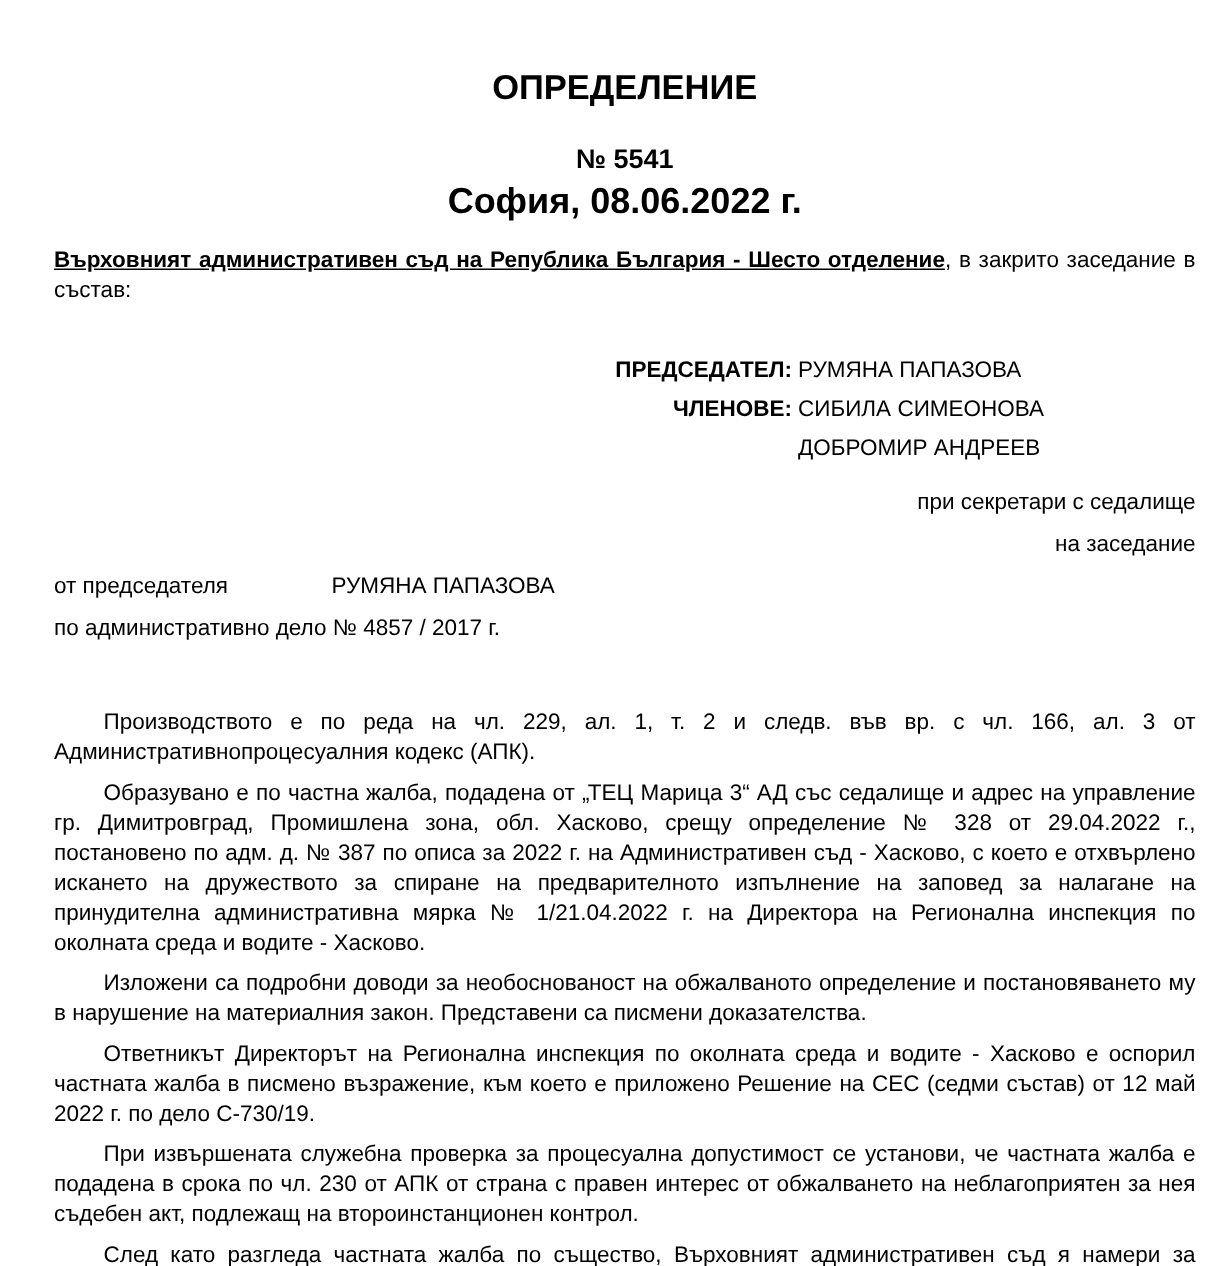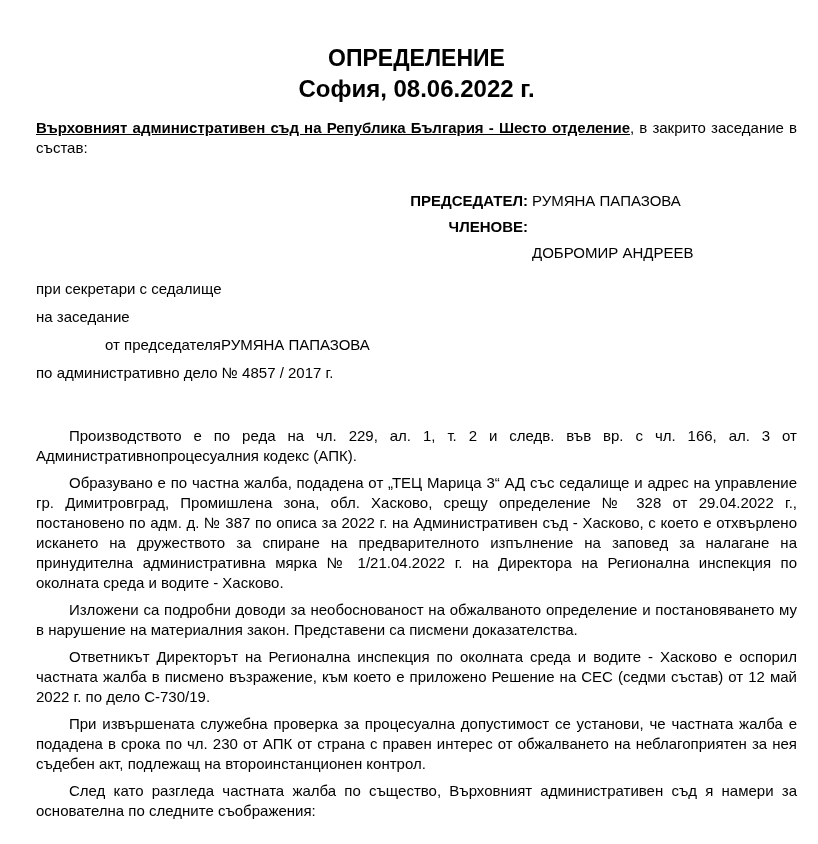--- a/index.html
+++ b/index.html
@@ -47,53 +47,55 @@
     display: grid;
     grid-template-columns: 492px 1fr;
     line-height: 26px;
   }
   .panel-label { text-align: right; font-weight: bold; }
   .panel-name { padding-left: 4px; }
 
   .attendance { margin-top: 9px; }
   .att-row {
     display: flex;
-    justify-content: flex-start;
+    justify-content: flex-end;
     line-height: 28px;
   }
   .att-row.single { justify-content: flex-start; }
-  .reporter-label { display: inline-block; width: 185px; text-align: right; }
+  .reporter-label { display: inline-block; width: 185px; }
 
   .body-text { margin-top: 39px; }
   .body-text p {
     margin: 0 0 7px 0;
     text-align: justify;
     text-indent: 33px;
     line-height: 20px;
   }
 </style>
 </head>
 <body>
 
 <div class="page">
 
   <div class="doc-title">ОПРЕДЕЛЕНИЕ</div>
 
+  <div class="doc-number">№ 5541</div>
 
   <div class="doc-citydate">София, 08.06.2022 г.</div>
 
   <p class="intro"><span class="bold">Върховният административен съд на Република България - Шесто отделение</span><span>, в закрито заседание в състав:</span></p>
 
   <div class="panel">
     <div class="panel-row">
       <span class="panel-label">ПРЕДСЕДАТЕЛ:</span>
       <span class="panel-name">РУМЯНА ПАПАЗОВА</span>
     </div>
     <div class="panel-row">
       <span class="panel-label">ЧЛЕНОВЕ:</span>
+      <span class="panel-name">СИБИЛА СИМЕОНОВА</span>
     </div>
     <div class="panel-row">
       <span class="panel-label"></span>
       <span class="panel-name">ДОБРОМИР АНДРЕЕВ</span>
     </div>
   </div>
 
   <div class="attendance">
     <div class="att-row">
       <span>при секретар</span>

